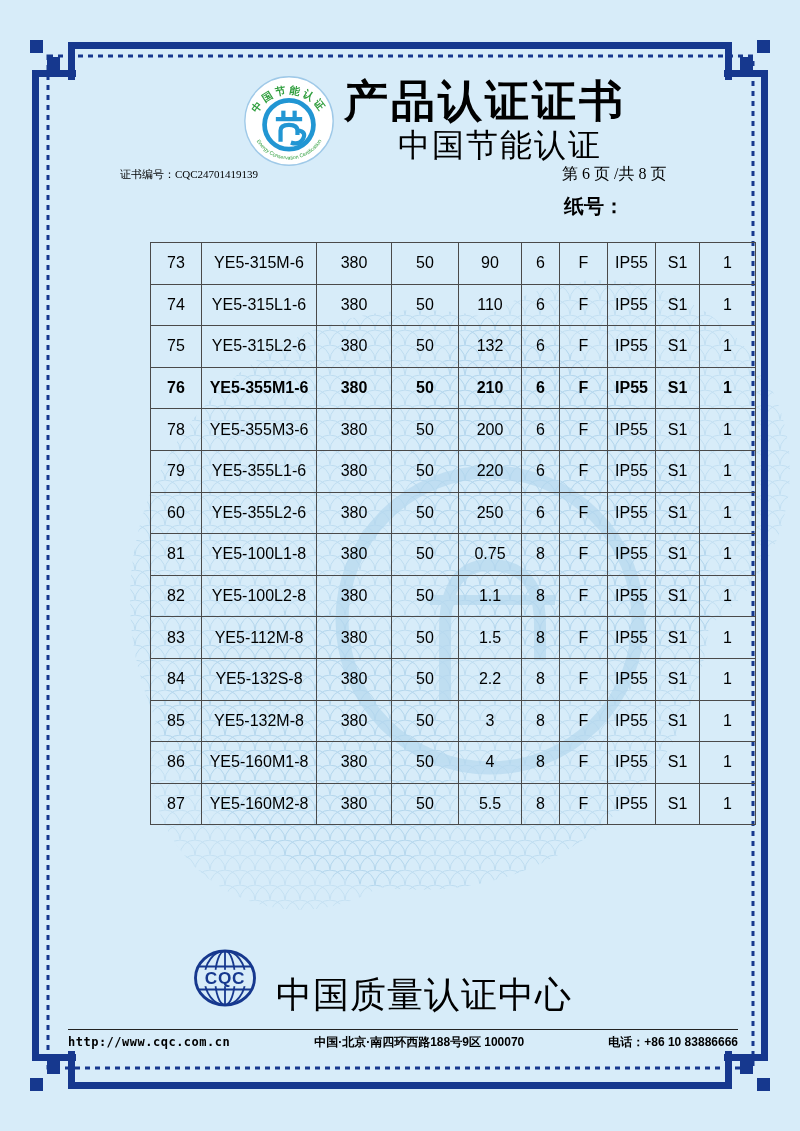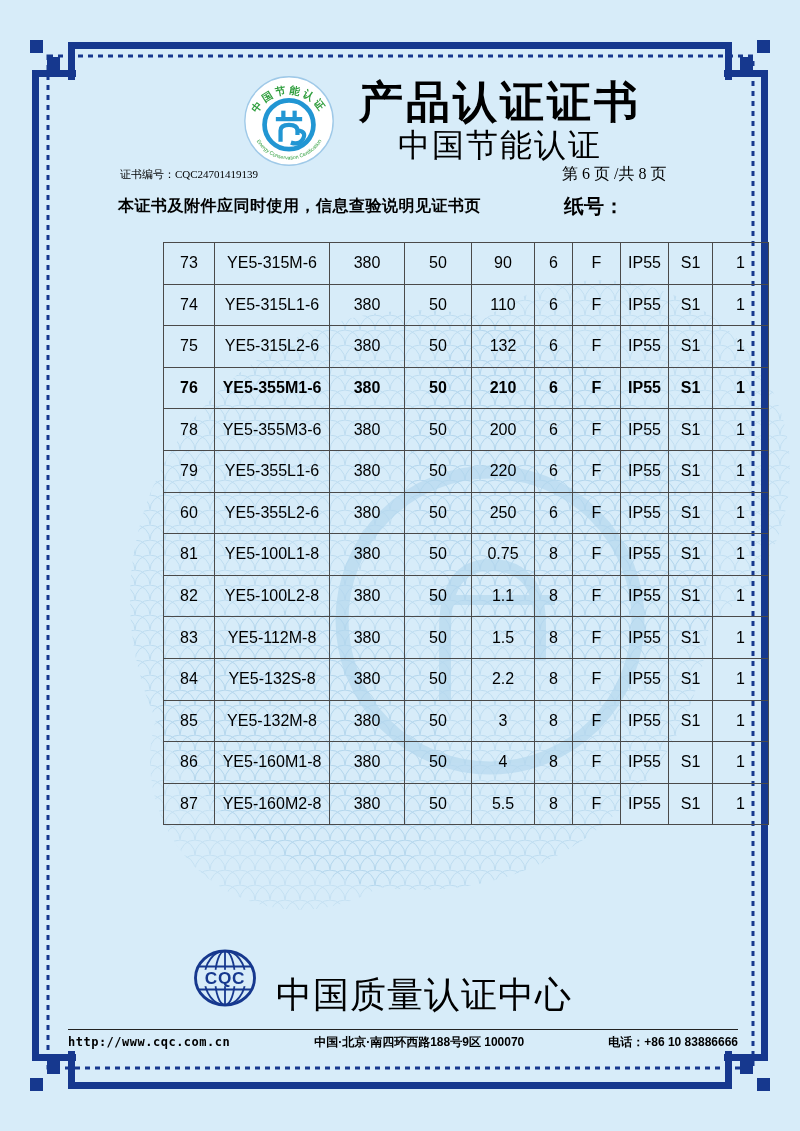--- a/index.html
+++ b/index.html
@@ -16,23 +16,23 @@
     width:800px;height:1131px;
     background:var(--bg);
     overflow:hidden;
     font-family:"Liberation Sans",sans-serif;
     color:#000;
   }
   svg.layer{position:absolute;left:0;top:0;pointer-events:none;}
   
   .emblem{position:absolute;left:242px;top:74px;width:94px;height:94px;}
   .doc-title{
-    position:absolute;left:200px;top:78px;width:600px;
+    position:absolute;left:185px;top:78px;width:600px;
     text-align:center;font-size:44px;font-weight:bold;letter-spacing:3px;
-    font-family:Liberation Sans, sans-serif;line-height:48px;
+    font-family:Liberation Serif, serif;line-height:48px;
   }
   .doc-subtitle{
     position:absolute;left:200px;top:127px;width:600px;
     text-align:center;font-size:32px;font-weight:normal;letter-spacing:2px;line-height:36px;
   }
   .cert-line{
     position:absolute;left:120px;top:164px;
     font-family:"Liberation Serif",serif;font-size:11px;line-height:20px;
   }
   .page-info{
@@ -42,21 +42,21 @@
   .usage-line{
     position:absolute;left:118px;top:196px;
     font-size:16px;font-weight:bold;letter-spacing:.5px;line-height:20px;
   }
   .paper-line{
     position:absolute;left:564px;top:196px;
     font-size:20px;font-weight:bold;line-height:20px;
   }
   
   table.spec{
-    position:absolute;left:163px;top:242px;
+    position:absolute;left:150px;top:242px;
     width:605px;border-collapse:collapse;table-layout:fixed;
     background:transparent;
   }
   table.spec td{
     border:1px solid var(--grid);
     text-align:center;vertical-align:middle;
     font-size:16px;height:41.6px;padding:0;
     font-family:"Liberation Sans",sans-serif;
   }
   table.spec tr.bold td{font-weight:bold;}
@@ -155,21 +155,20 @@
     </g>
   </svg>
 
   <div class="doc-title">产品认证证书</div>
   <div class="doc-subtitle">中国节能认证</div>
 
   <div class="cert-line">
     <span>证书编号：</span><span>CQC24701419139</span>
   </div>
   <div class="page-info">第 6 页 /共 8 页</div>
-  <div class="usage-line">本证书及附件应同时使用，信息查验说明见证书页</div>
   <div class="paper-line">纸号：</div>
 
   <table class="spec">
     <colgroup>
       <col style="width:51px">
         <col style="width:115px">
         <col style="width:75px">
       <col style="width:67px">
         <col style="width:63px">
         <col style="width:38px">

